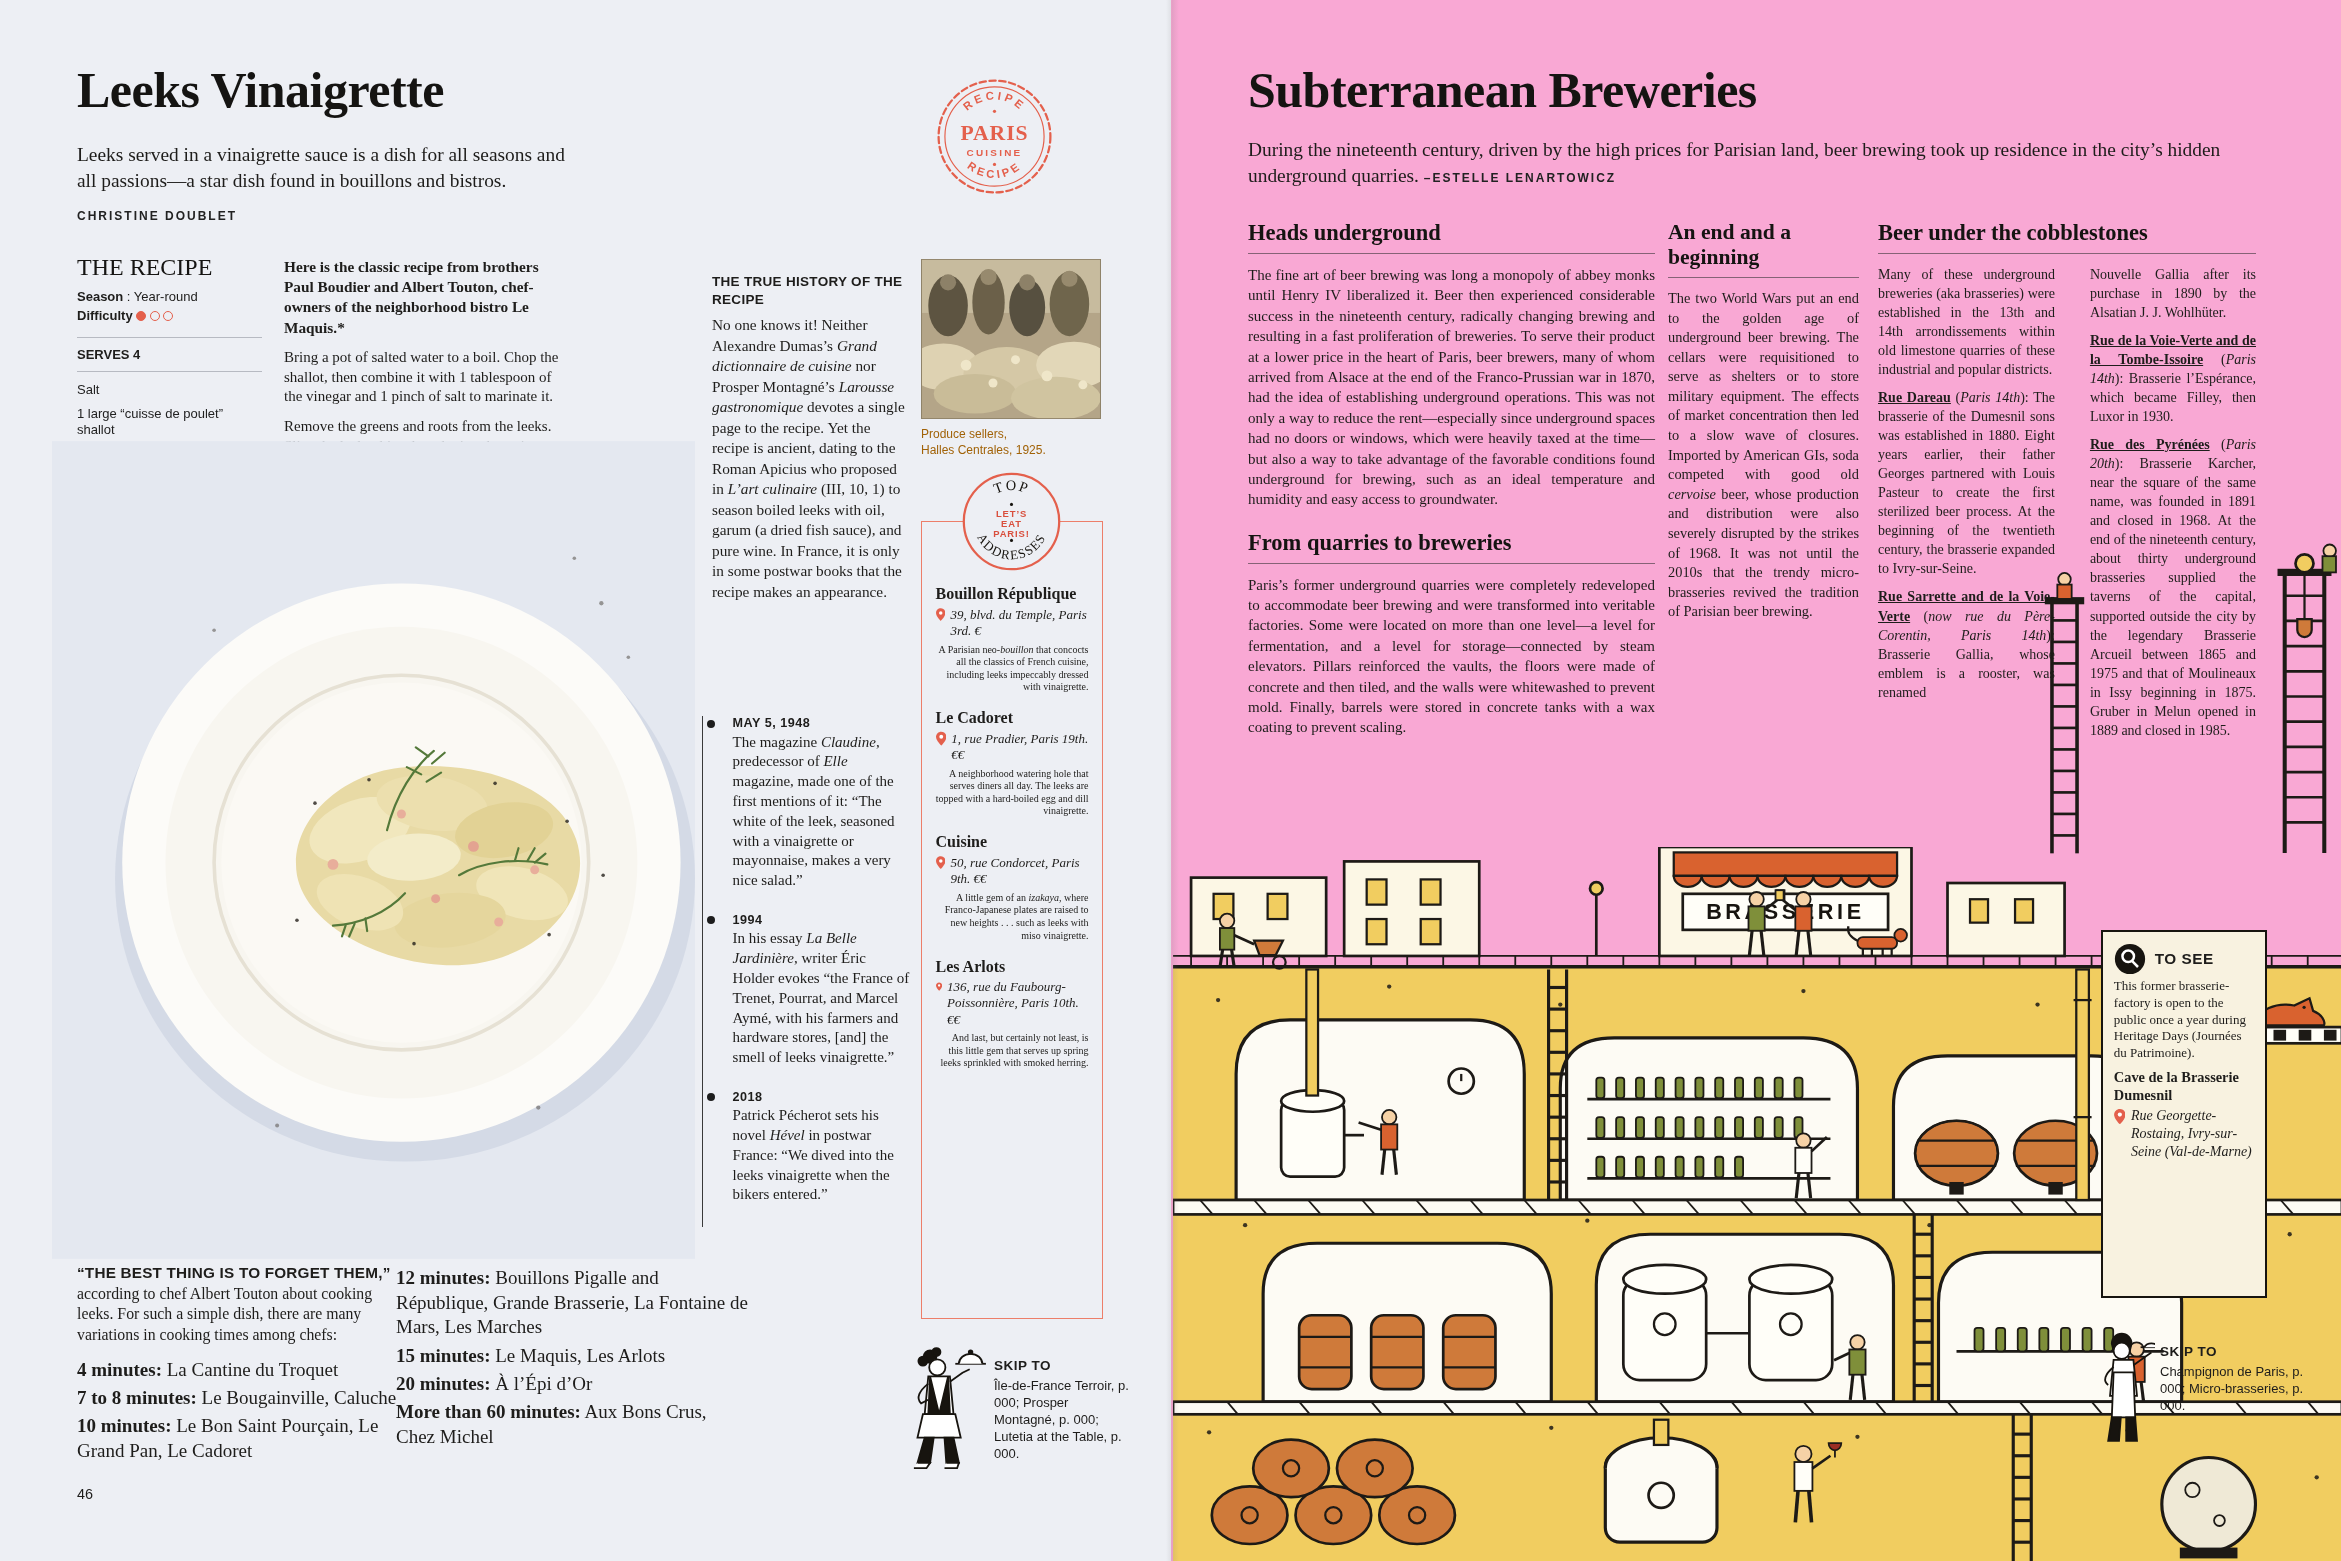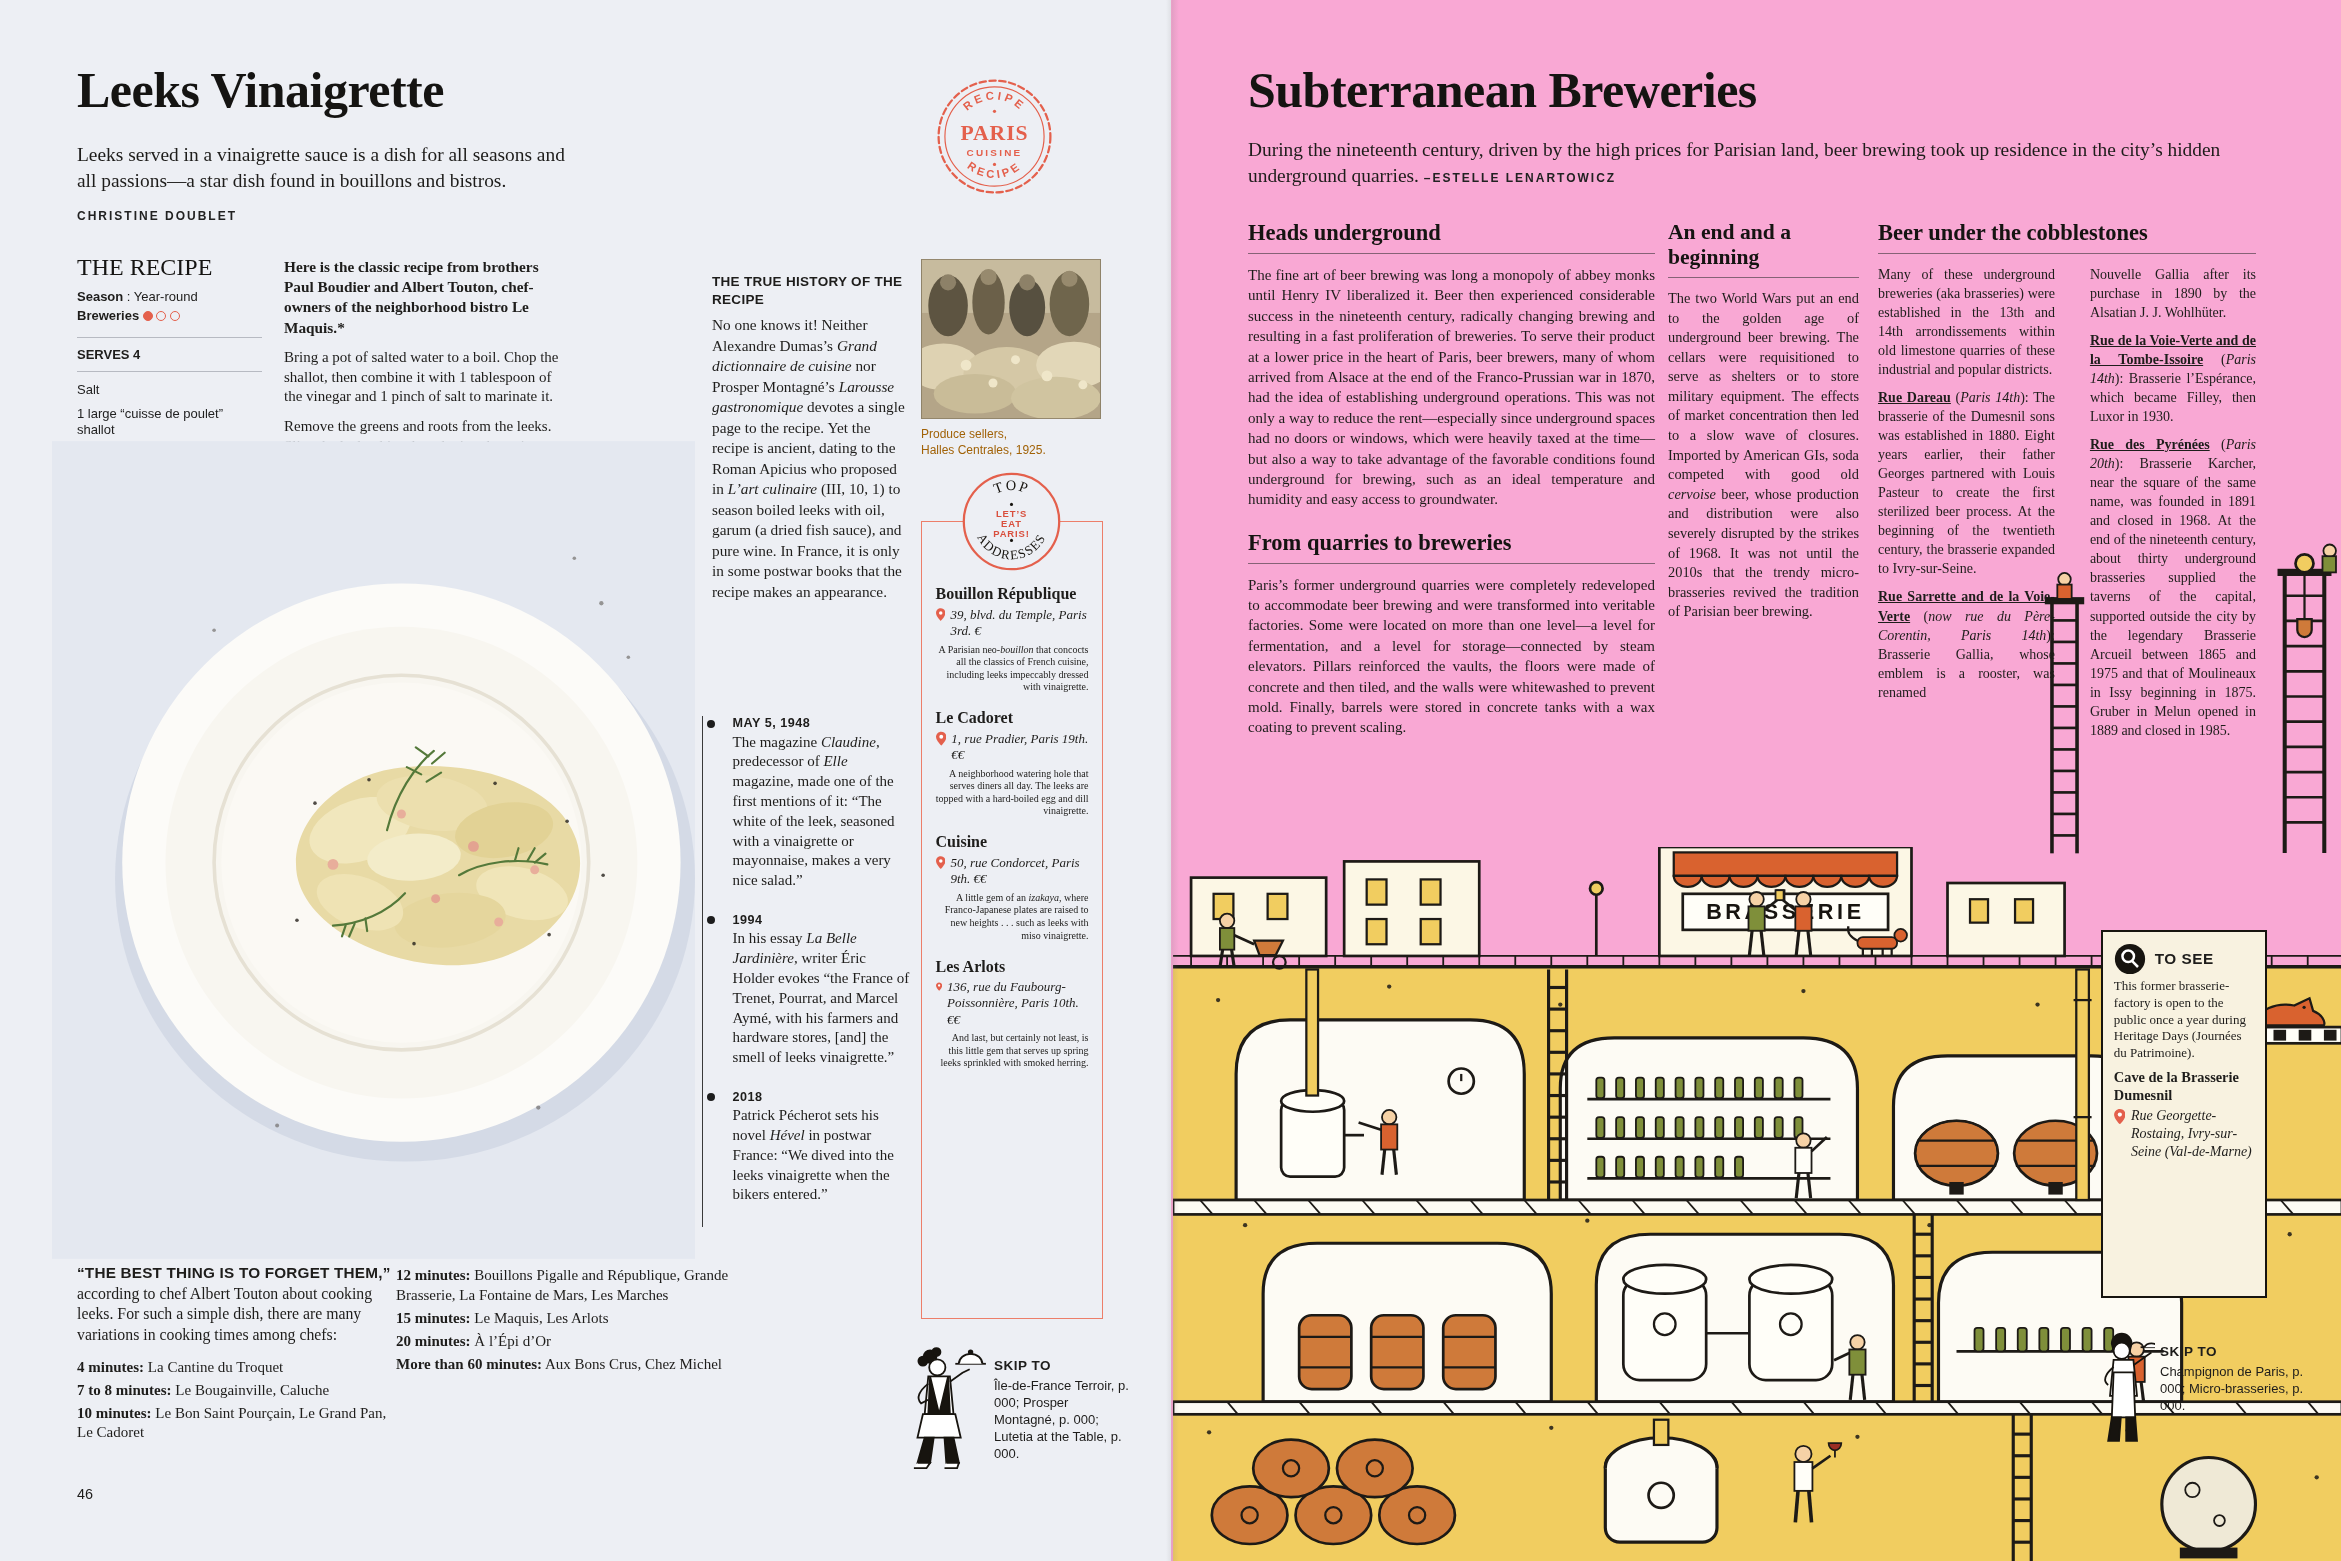--- a/index.html
+++ b/index.html
@@ -48,21 +48,21 @@
   .photo-caption { font-family:"Liberation Sans","DejaVu Sans",sans-serif; font-size:12px; line-height:1.3; color:#a16207; }
 
   .addr-box { border:1.8px solid #ed7e69; padding:63px 13.5px 9px 13.5px; overflow:hidden; }
   .addr-name { font-weight:bold; font-size:16px; line-height:1.12; margin-bottom:3.6px; }
   .addr-line { display:flex; gap:5.4px; font-style:italic; font-size:13px; line-height:1.25; margin-bottom:4.5px; }
   .addr-desc { font-size:10px; line-height:1.26;text-align:right; }
   .addr { margin-bottom:15.3px; }
 
   .quote-bold { font-family:"Liberation Sans","DejaVu Sans",sans-serif; font-weight:bold; font-size:15.3px; letter-spacing:0.2px; }
   .quote-rest { font-size:15.8px; line-height:1.3; }
-  .time-row { font-size:15px; line-height:1.3; margin-bottom:3.6px; }
+  .time-row { font-size:19px; line-height:1.3; margin-bottom:3.6px; }
   .time-row b { font-weight:bold; }
 
   .skipto-h { font-family:"Liberation Sans","DejaVu Sans",sans-serif; font-weight:bold; font-size:13.5px; letter-spacing:0.5px; margin-bottom:3.6px; }
   .skipto-b { font-family:"Liberation Sans","DejaVu Sans",sans-serif; font-size:13px; line-height:1.32; }
   .pagenum { font-family:"Liberation Sans","DejaVu Sans",sans-serif; font-size:14.4px; }
 
   
   .sec-h { font-size:22.5px; color:#151412; padding-bottom:7.2px; border-bottom:0.9px solid rgba(40,40,40,.55); margin-bottom:10.8px; }
   .col-body { font-size:15px; line-height:1.36; text-align:justify; }
   .col-body p { margin-bottom:9px; }
@@ -96,21 +96,21 @@
     <text font-size="12.5" font-weight="bold" letter-spacing="3.5" fill="#e4604c"><textPath href="#rb-bot" startOffset="50%" text-anchor="middle">RECIPE</textPath></text>
     <text class="serif-t" x="66" y="70" font-size="24" font-weight="bold" text-anchor="middle" fill="#e4604c" letter-spacing="1">PARIS</text>
     <text x="66" y="88" font-size="11" font-weight="bold" text-anchor="middle" fill="#e4604c" letter-spacing="2.5">CUISINE</text>
     <circle cx="66" cy="38" r="1.8" fill="#e4604c"></circle>
       <circle cx="66" cy="97" r="1.8" fill="#e4604c"></circle>
   </svg>
 
   <div class="abs" style="left:77px; top:254px; width:185px;">
     <div class="panel-h">THE RECIPE</div>
     <div class="meta" style="margin-top:7.2px;"><b>Season</b><span> : Year-round</span></div>
-    <div class="meta"><b>Breweries</b>&nbsp;<span><span class="dot filled"></span><span class="dot"></span><span class="dot"></span></span></div>
+    <div class="meta"><b>Difficulty</b>&nbsp;<span><span class="dot filled"></span><span class="dot"></span><span class="dot"></span></span></div>
     <div class="rule" style="margin-top:10.8px;"></div>
     <div class="serves" style="margin:9px 0;">SERVES 4</div>
     <div class="rule" style="margin-bottom:10.8px;"></div>
     <div>
       <div class="ing">Salt</div>
       <div class="ing">1 large “cuisse de poulet” shallot</div>
       <div class="ing">2 tablespoons sherry vinegar</div>
       <div class="ing">4 medium leeks</div>
       <div class="ing">1 tablespoon Dijon mustard</div>
       <div class="ing">3 to 4 tablespoons (45 to 60 ml) sunflower oil</div>

